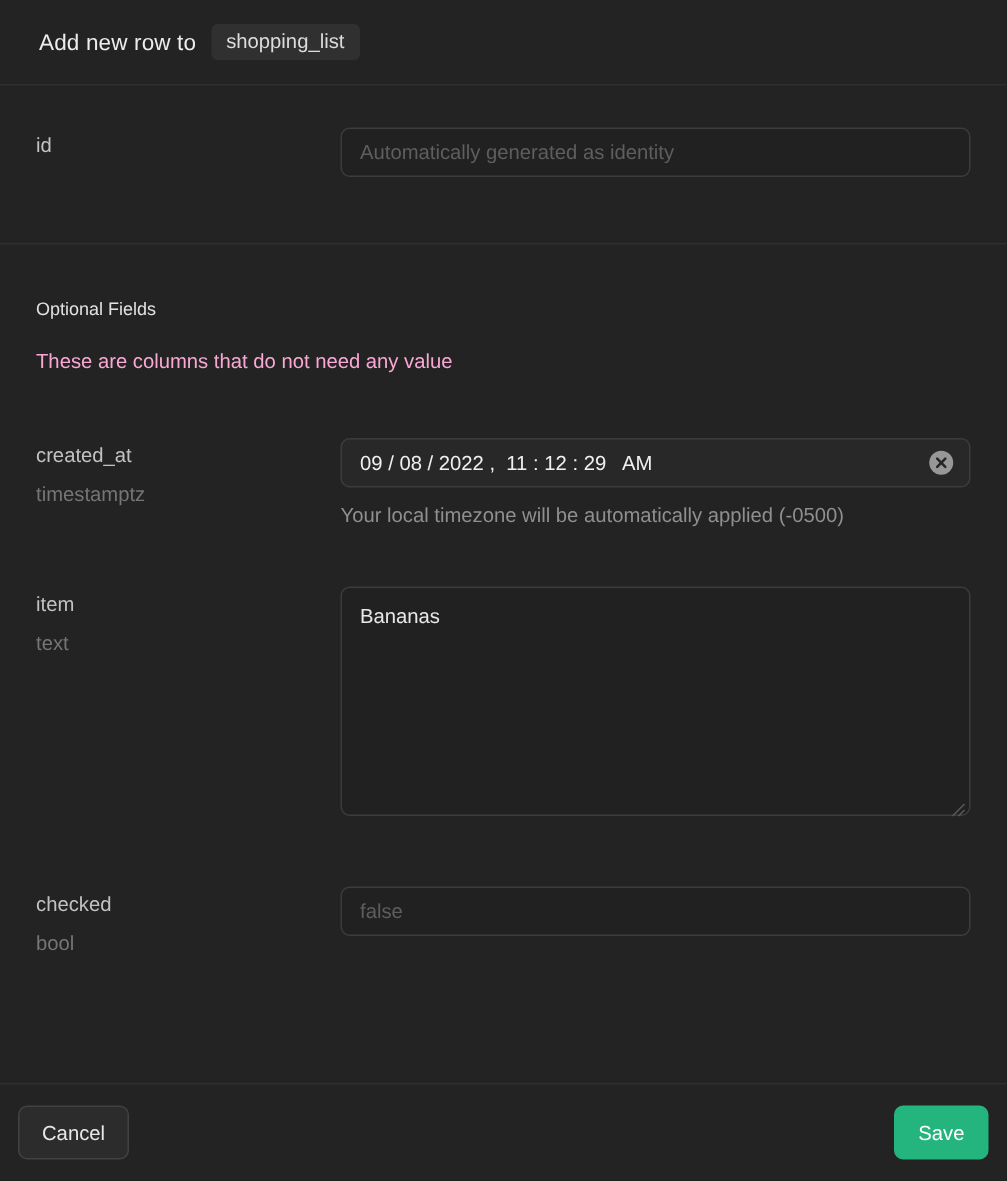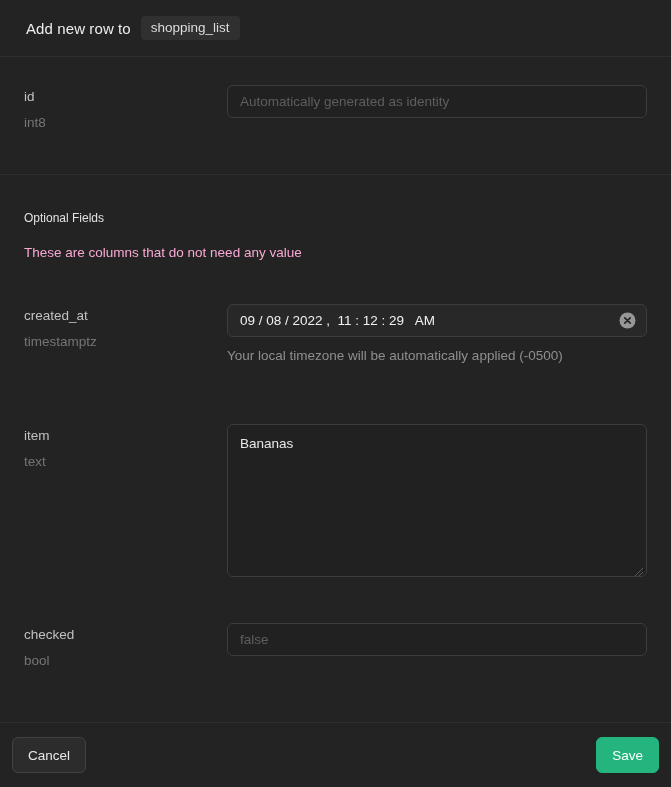--- a/index.html
+++ b/index.html
@@ -75,21 +75,21 @@
     right: 11px;
     top: 8px;
     width: 17px;
     height: 17px;
     cursor: pointer;
     display: inline-flex;
   }
   .field-helper { margin-top: 11px; font-size: 13.5px; color: #8f8f8f; }
 
   
-  .row-item { margin-top: 61px; }
+  .row-item { margin-top: 40px; }
   .item-textarea {
     width: 100%;
     height: 153px;
     background: #212121;
     border: 1px solid #3c3c3c;
     border-radius: 6px;
     color: #e8e8e8;
     font-size: 13.5px;
     padding: 11px 12px;
     font-family: "Liberation Sans", sans-serif;
@@ -139,21 +139,20 @@
 
 <div class="panel-header">
   <span class="panel-title">Add new row to</span>
   <span class="table-badge">shopping_list</span>
 </div>
 
 <div class="section-required">
   <div class="field-row">
     <div class="label-cell">
       <div class="field-label">id</div>
-      <div class="field-type">int8</div>
     </div>
     <div>
       <input class="text-input" type="text" placeholder="Automatically generated as identity" style="">
     </div>
   </div>
 </div>
 
 <div class="section-optional">
   <div class="opt-title">Optional Fields</div>
   <div class="opt-sub">These are columns that do not need any value</div>

